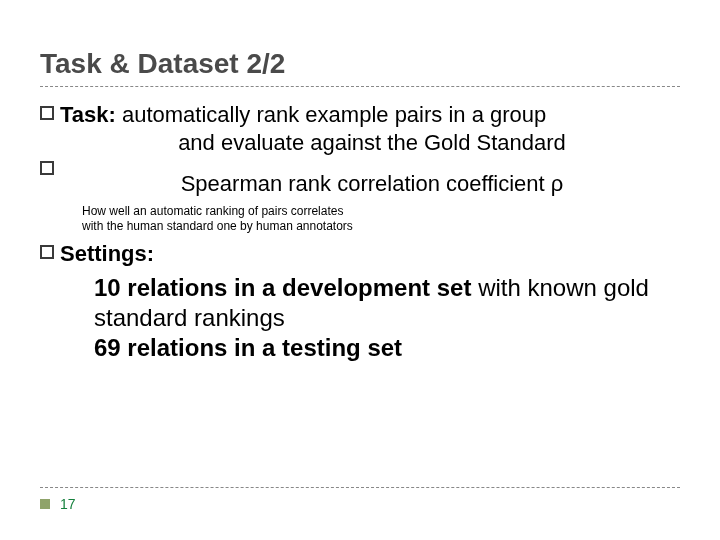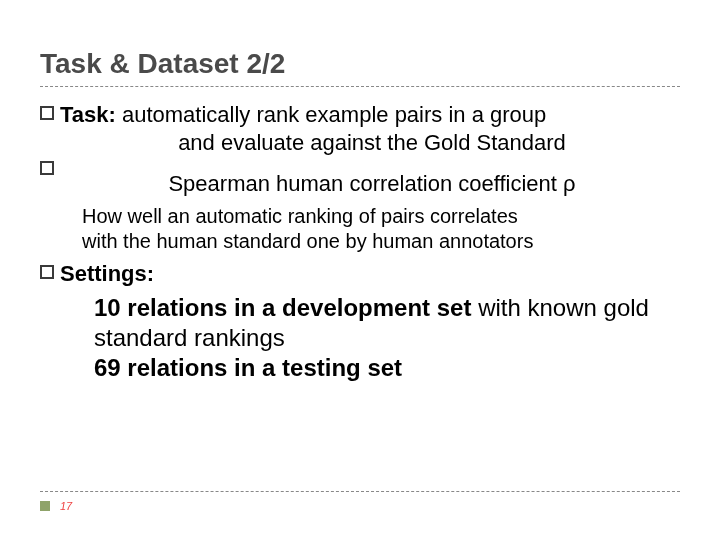--- a/index.html
+++ b/index.html
@@ -4,29 +4,29 @@
 <style>
   * { margin: 0; padding: 0; box-sizing: border-box; }
   html, body { width: 720px; height: 540px; background: #fff; font-family: Arial, Helvetica, sans-serif; color: #4a4a4a; }
   .slide { width: 720px; height: 540px; position: relative; padding: 48px 40px 0 40px; }
   .title { font-size: 28px; font-weight: bold; color: #4a4a4a; margin-bottom: 6px; }
   .hr-dashed { border: none; border-top: 1.5px dashed #888; margin-bottom: 14px; }
   .content { font-size: 22px; line-height: 1.25; color: #000000; }
   .bullet-line { display: flex; }
   .bullet-sq { display: inline-block; width: 14px; height: 14px; border: 2px solid #3a3a3a; margin-right: 6px; flex: 0 0 auto; position: relative; top: 5px; }
   .indent1 { padding-left: 24px; text-align: center; }
-  .indent2 { padding-left: 42px; font-size: 20px; }
+  .indent2 { padding-left: 42px; font-size: 12px; }
   .indent3 { padding-left: 54px; font-size: 24px; }
   .b { font-weight: bold; }
   .mt-sm { margin-top: 6px; }
   .footer { position: absolute; left: 40px; right: 40px; bottom: 28px; }
   .footer-hr { border: none; border-top: 1.5px dashed #888; margin-bottom: 8px; }
   .footer-row { display: flex; align-items: center; }
   .footer-sq { width: 10px; height: 10px; background: #8fa36a; margin-right: 10px; }
-  .pagenum { font-size: 11px; color: #ef4444; font-style: italic; }
+  .pagenum { font-size: 14px; color: #15803d; }
 </style>
 </head>
 <body>
 
 <div class="slide">
 
   <div class="title">Task &amp; Dataset 2/2</div>
   <hr class="hr-dashed">
 
   <div class="content">
@@ -35,21 +35,21 @@
       <span class="bullet-sq"></span>
       <span>
         <span class="b">Task:</span><span>  automatically rank example pairs in a group</span>
       </span>
     </div>
     <div class="indent1">and evaluate against the Gold Standard</div>
 
     <div class="bullet-line">
       <span class="bullet-sq"></span>
     </div>
-    <div class="indent1">Spearman human correlation coefficient ρ</div>
+    <div class="indent1">Spearman rank correlation coefficient ρ</div>
 
     <div class="indent2 mt-sm">How well an automatic ranking of pairs correlates</div>
     <div class="indent2">with the human standard one by human annotators</div>
 
     <div class="bullet-line mt-sm">
       <span class="bullet-sq"></span>
       <span class="b">Settings:</span>
     </div>
 
     <div class="indent3 mt-sm">

